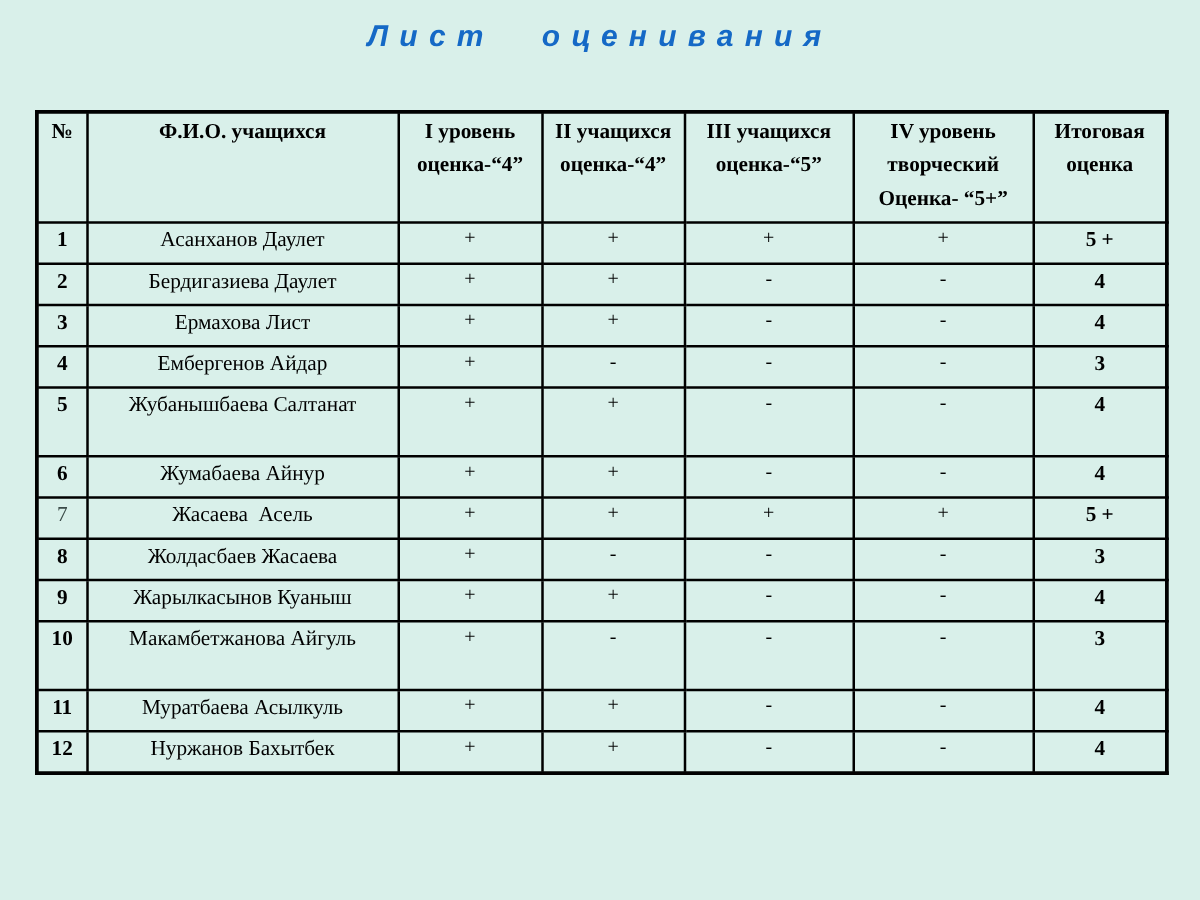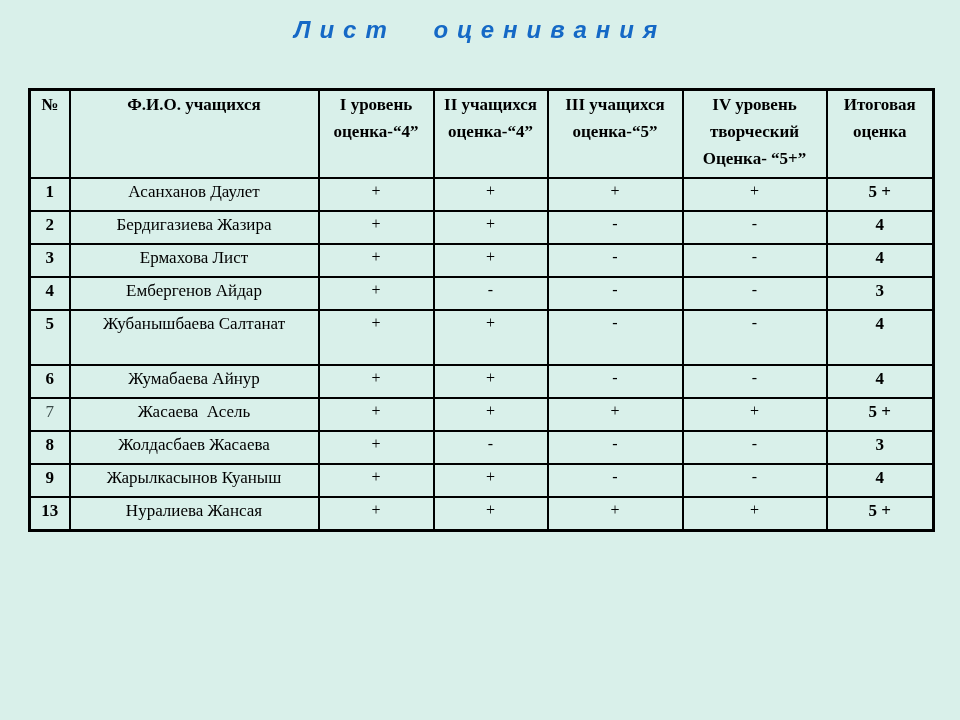--- a/index.html
+++ b/index.html
@@ -119,21 +119,21 @@
     <td class="c-num">1</td>
     <td class="c-name">Асанханов Даулет</td>
     <td class="c-mark">+</td>
     <td class="c-mark">+</td>
     <td class="c-mark">+</td>
     <td class="c-mark">+</td>
     <td class="c-final">5 +</td>
   </tr>
       <tr>
     <td class="c-num">2</td>
-    <td class="c-name">Бердигазиева Жазира</td>
+    <td class="c-name">Бердигазиева Даулет</td>
     <td class="c-mark">+</td>
     <td class="c-mark">+</td>
     <td class="c-mark">-</td>
     <td class="c-mark">-</td>
     <td class="c-final">4</td>
   </tr>
       <tr>
     <td class="c-num">3</td>
     <td class="c-name">Ермахова Лист</td>
     <td class="c-mark">+</td>
@@ -189,23 +189,41 @@
   </tr>
       <tr>
     <td class="c-num">9</td>
     <td class="c-name">Жарылкасынов Куаныш</td>
     <td class="c-mark">+</td>
     <td class="c-mark">+</td>
     <td class="c-mark">-</td>
     <td class="c-mark">-</td>
     <td class="c-final">4</td>
   </tr>
-      <tr>
-    <td class="c-num">13</td>
-    <td class="c-name">Нуралиева Жансая</td>
-    <td class="c-mark">+</td>
-    <td class="c-mark">+</td>
-    <td class="c-mark">+</td>
-    <td class="c-mark">+</td>
-    <td class="c-final">5 +</td>
+      <tr class="tall">
+    <td class="c-num">10</td>
+    <td class="c-name">Макамбетжанова Айгуль</td>
+    <td class="c-mark">+</td>
+    <td class="c-mark">-</td>
+    <td class="c-mark">-</td>
+    <td class="c-mark">-</td>
+    <td class="c-final">3</td>
+  </tr>
+      <tr>
+    <td class="c-num">11</td>
+    <td class="c-name">Муратбаева Асылкуль</td>
+    <td class="c-mark">+</td>
+    <td class="c-mark">+</td>
+    <td class="c-mark">-</td>
+    <td class="c-mark">-</td>
+    <td class="c-final">4</td>
+  </tr>
+      <tr>
+    <td class="c-num">12</td>
+    <td class="c-name">Нуржанов Бахытбек</td>
+    <td class="c-mark">+</td>
+    <td class="c-mark">+</td>
+    <td class="c-mark">-</td>
+    <td class="c-mark">-</td>
+    <td class="c-final">4</td>
   </tr>
     </tbody>
 </table>
 
 </body></html>

